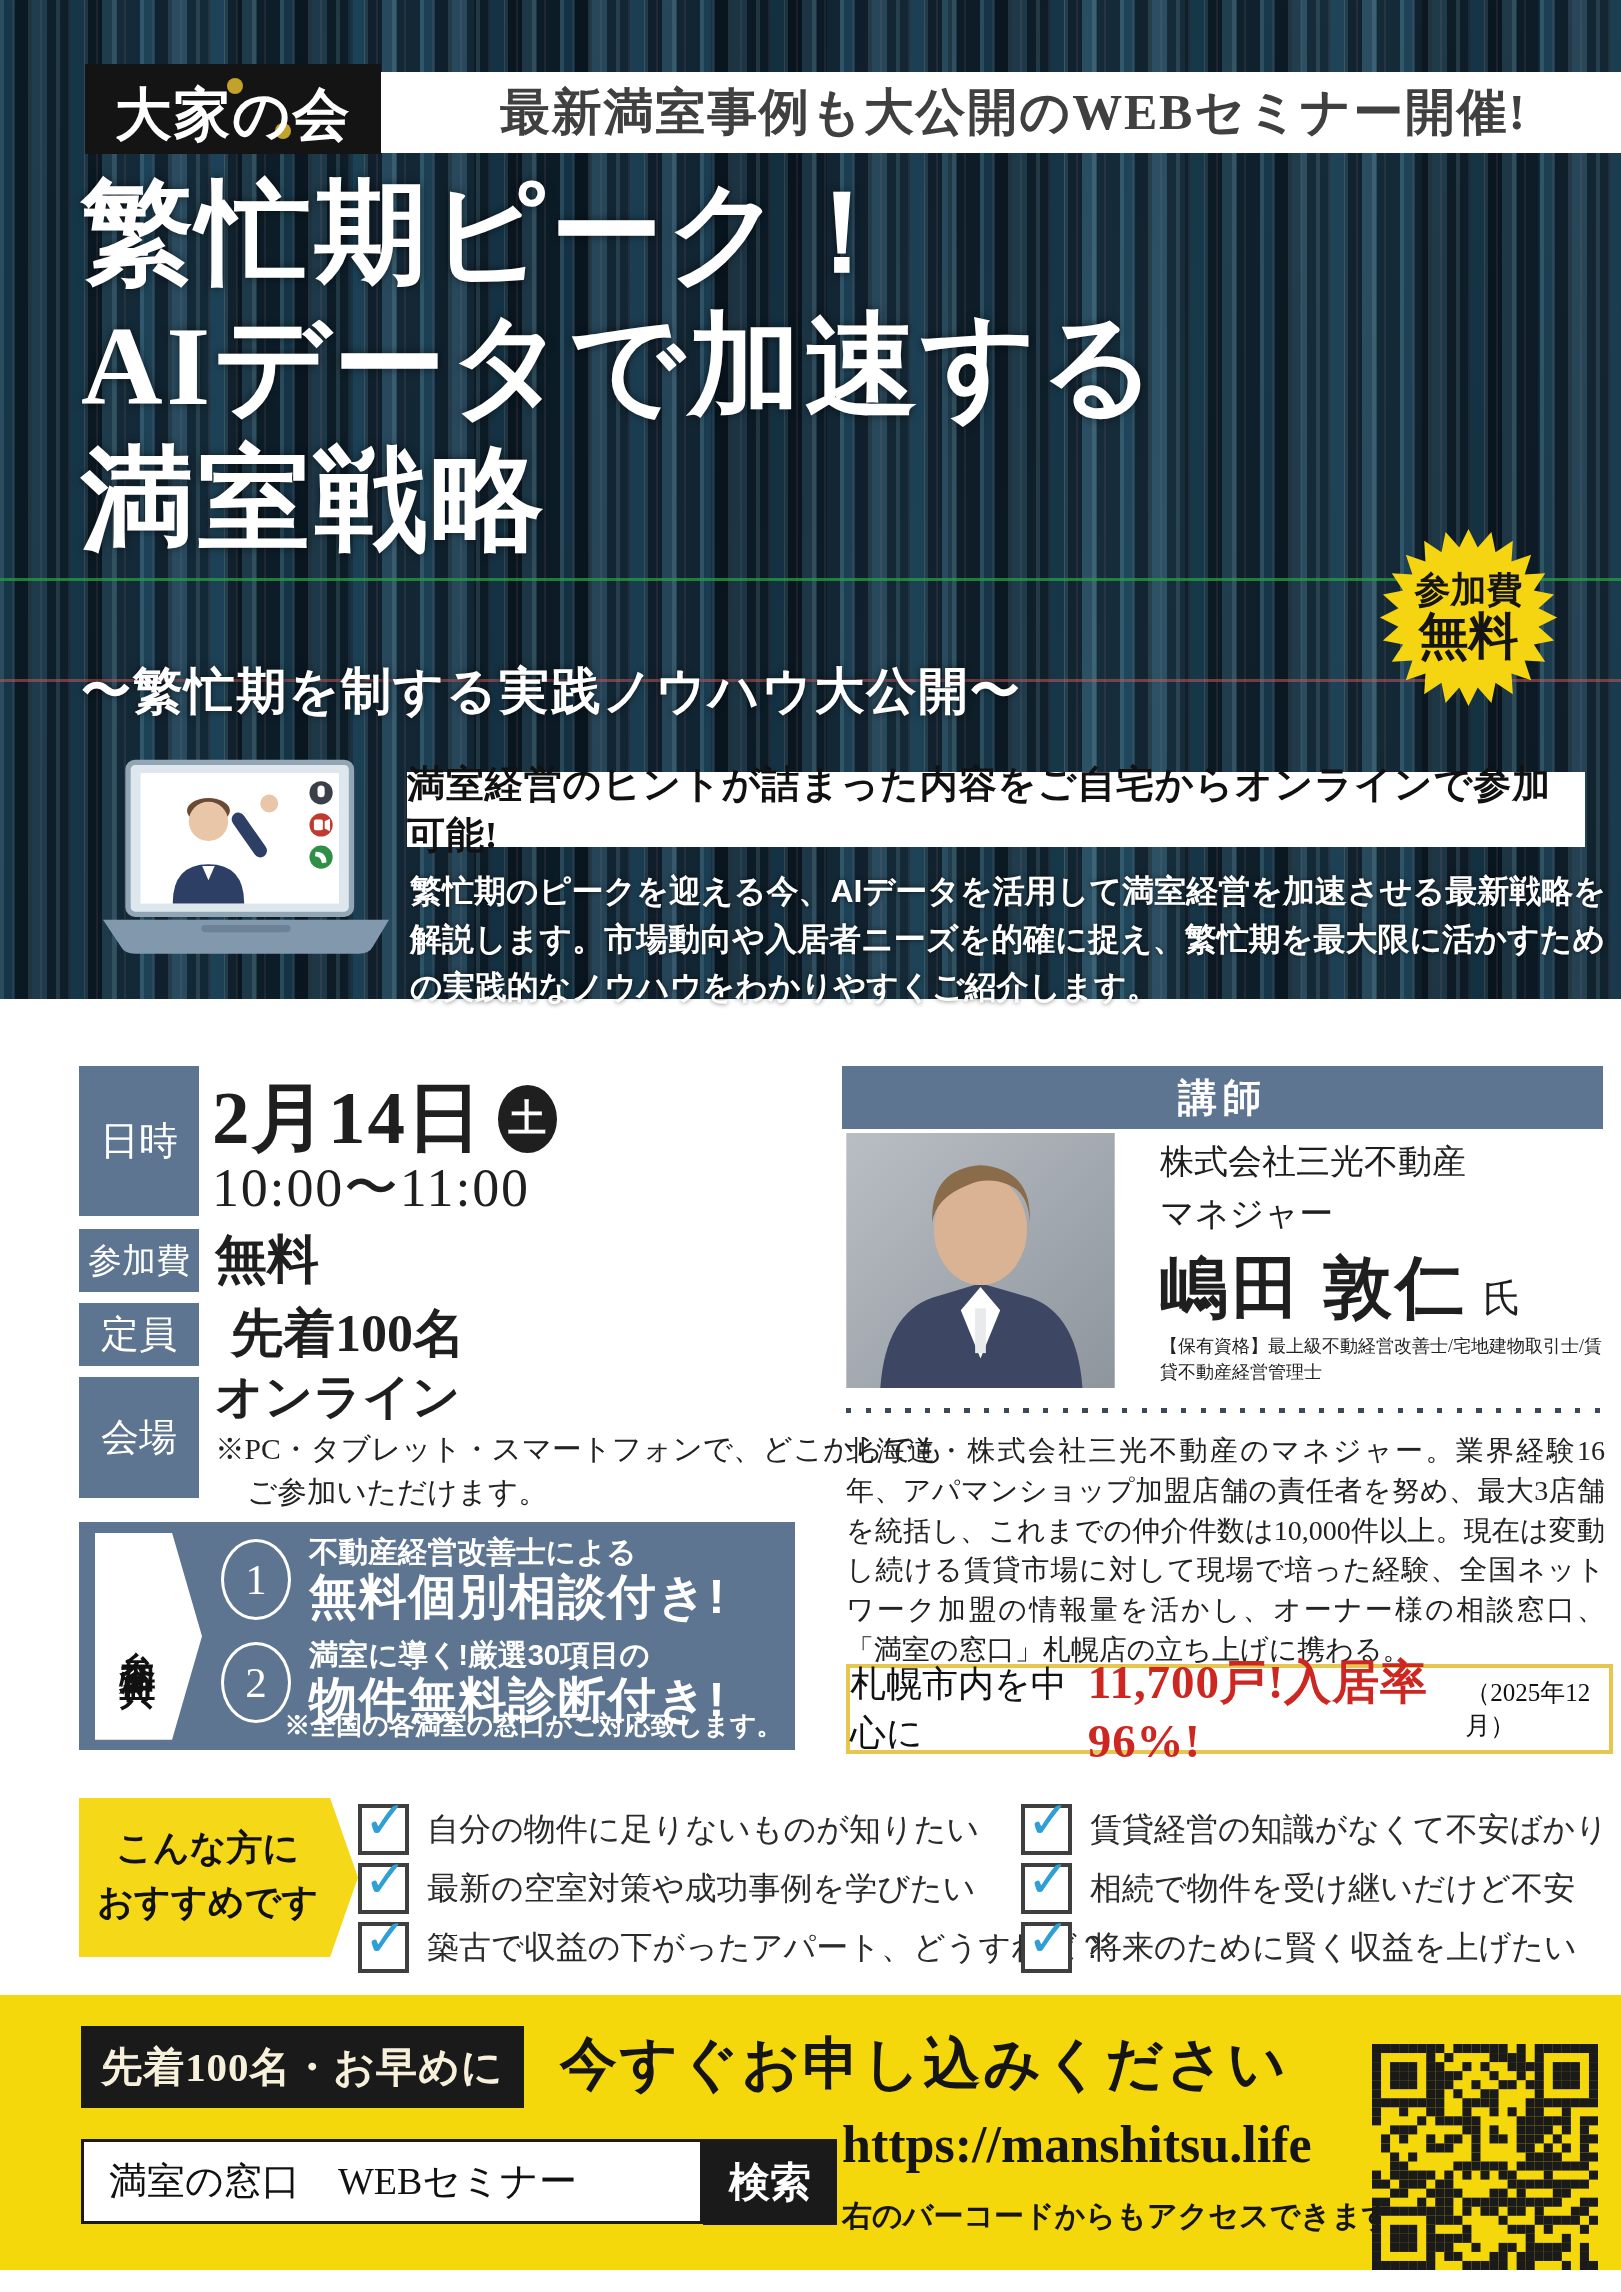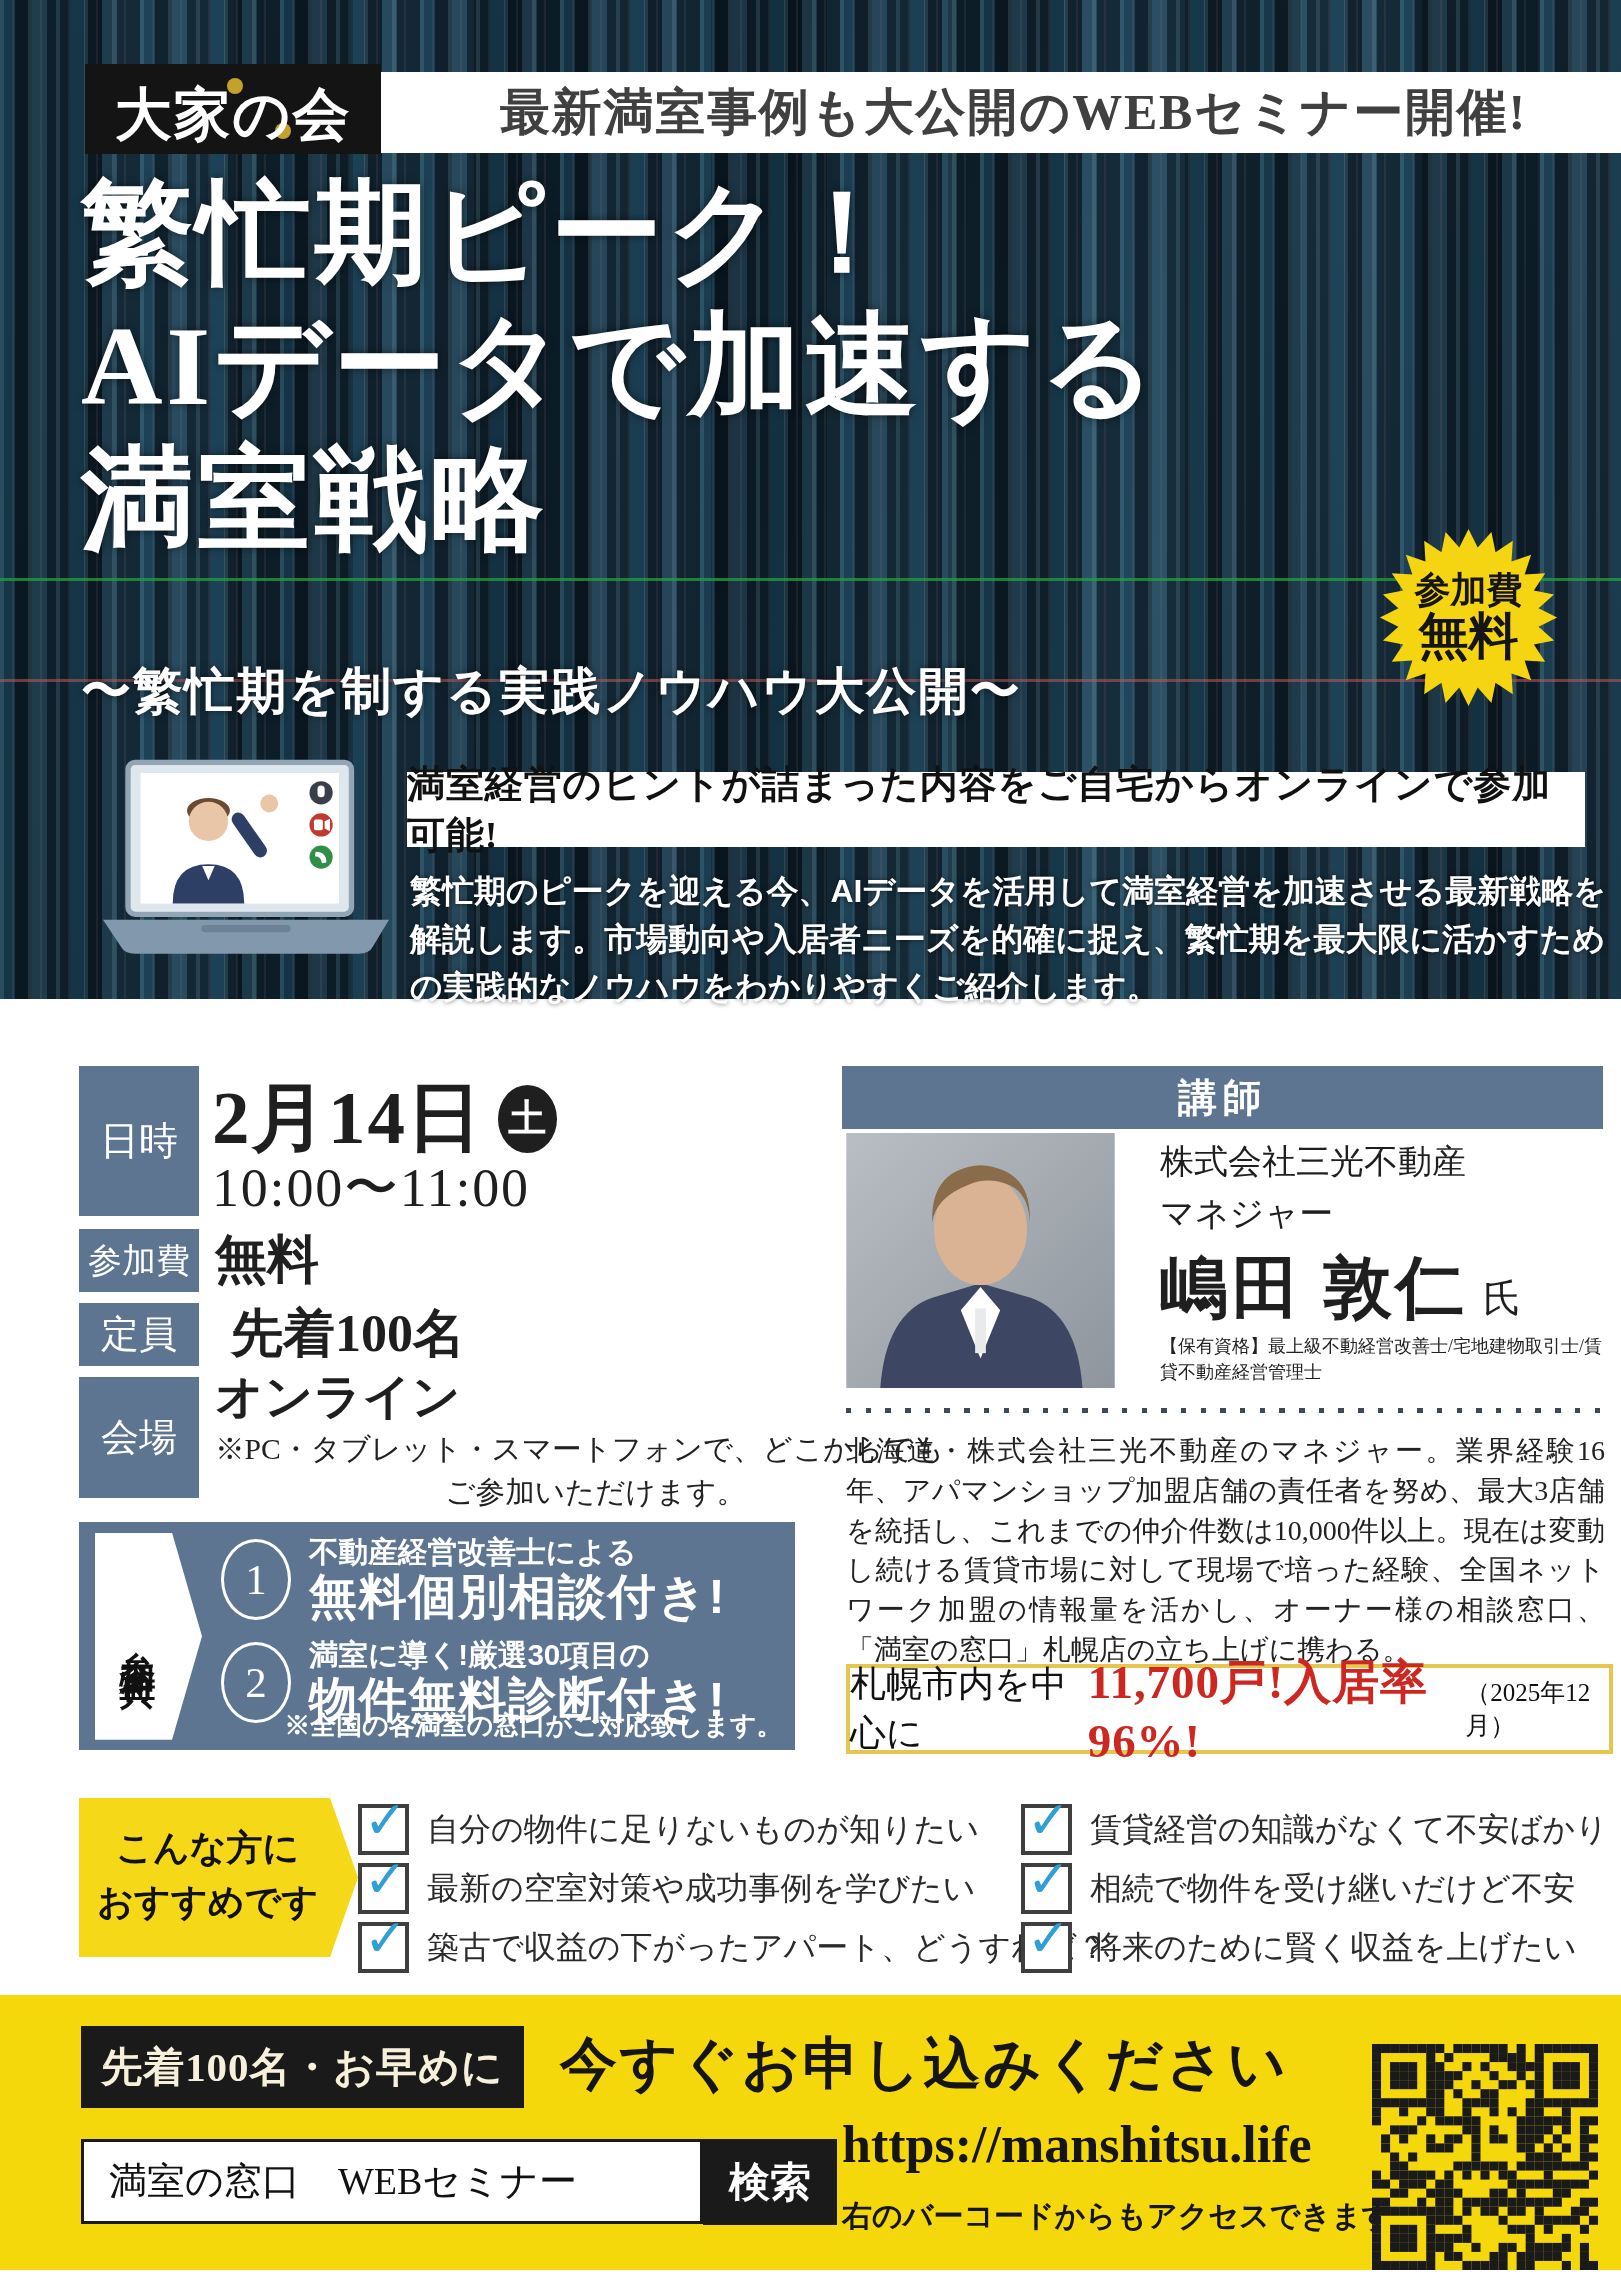--- a/index.html
+++ b/index.html
@@ -59,21 +59,21 @@
 
   .date-row{left:212px;top:1068px;display:flex;align-items:center;}
   .date-main{font-size:75px;font-weight:bold;letter-spacing:1.8px;}
   .day-circle{width:59px;height:68px;margin-left:14.3px;background:#1f1f1f;border-radius:50%;
               display:flex;align-items:center;justify-content:center;color:#fff;font-size:38px;font-weight:bold;}
   .time-row{left:212px;top:1152px;font-size:54px;letter-spacing:1.8px;}
   .val-fee{left:215px;top:1225px;font-size:52px;font-weight:bold;}
   .val-capacity{left:215px;top:1299px;font-size:52px;font-weight:bold;margin-left:16px;}
   .val-venue{left:215px;top:1365px;font-size:48px;font-weight:bold;}
   .venue-note{left:215px;top:1428px;font-size:29.6px;line-height:1.45;color:#222;}
-  .venue-note .ind{padding-left:32px;text-align:center;}
+  .venue-note .ind{padding-left:32px;}
 
   
   .benefits{left:79px;top:1522px;width:716px;height:228px;background:#5d7590;}
   .pentagon{position:absolute;left:16px;top:10.7px;width:107px;height:207px;background:#ffffff;
             clip-path:polygon(0 0,72% 0,100% 50%,72% 100%,0 100%);
             display:flex;align-items:center;justify-content:center;}
   .pentagon span{writing-mode:vertical-rl;text-orientation:upright;font-size:36px;font-weight:bold;
                  letter-spacing:7.2px;color:#111;padding-right:23px;}
   .bitem{position:absolute;left:142px;display:flex;align-items:center;}
   .bi1{top:12.5px;} .bi2{top:116px;}

